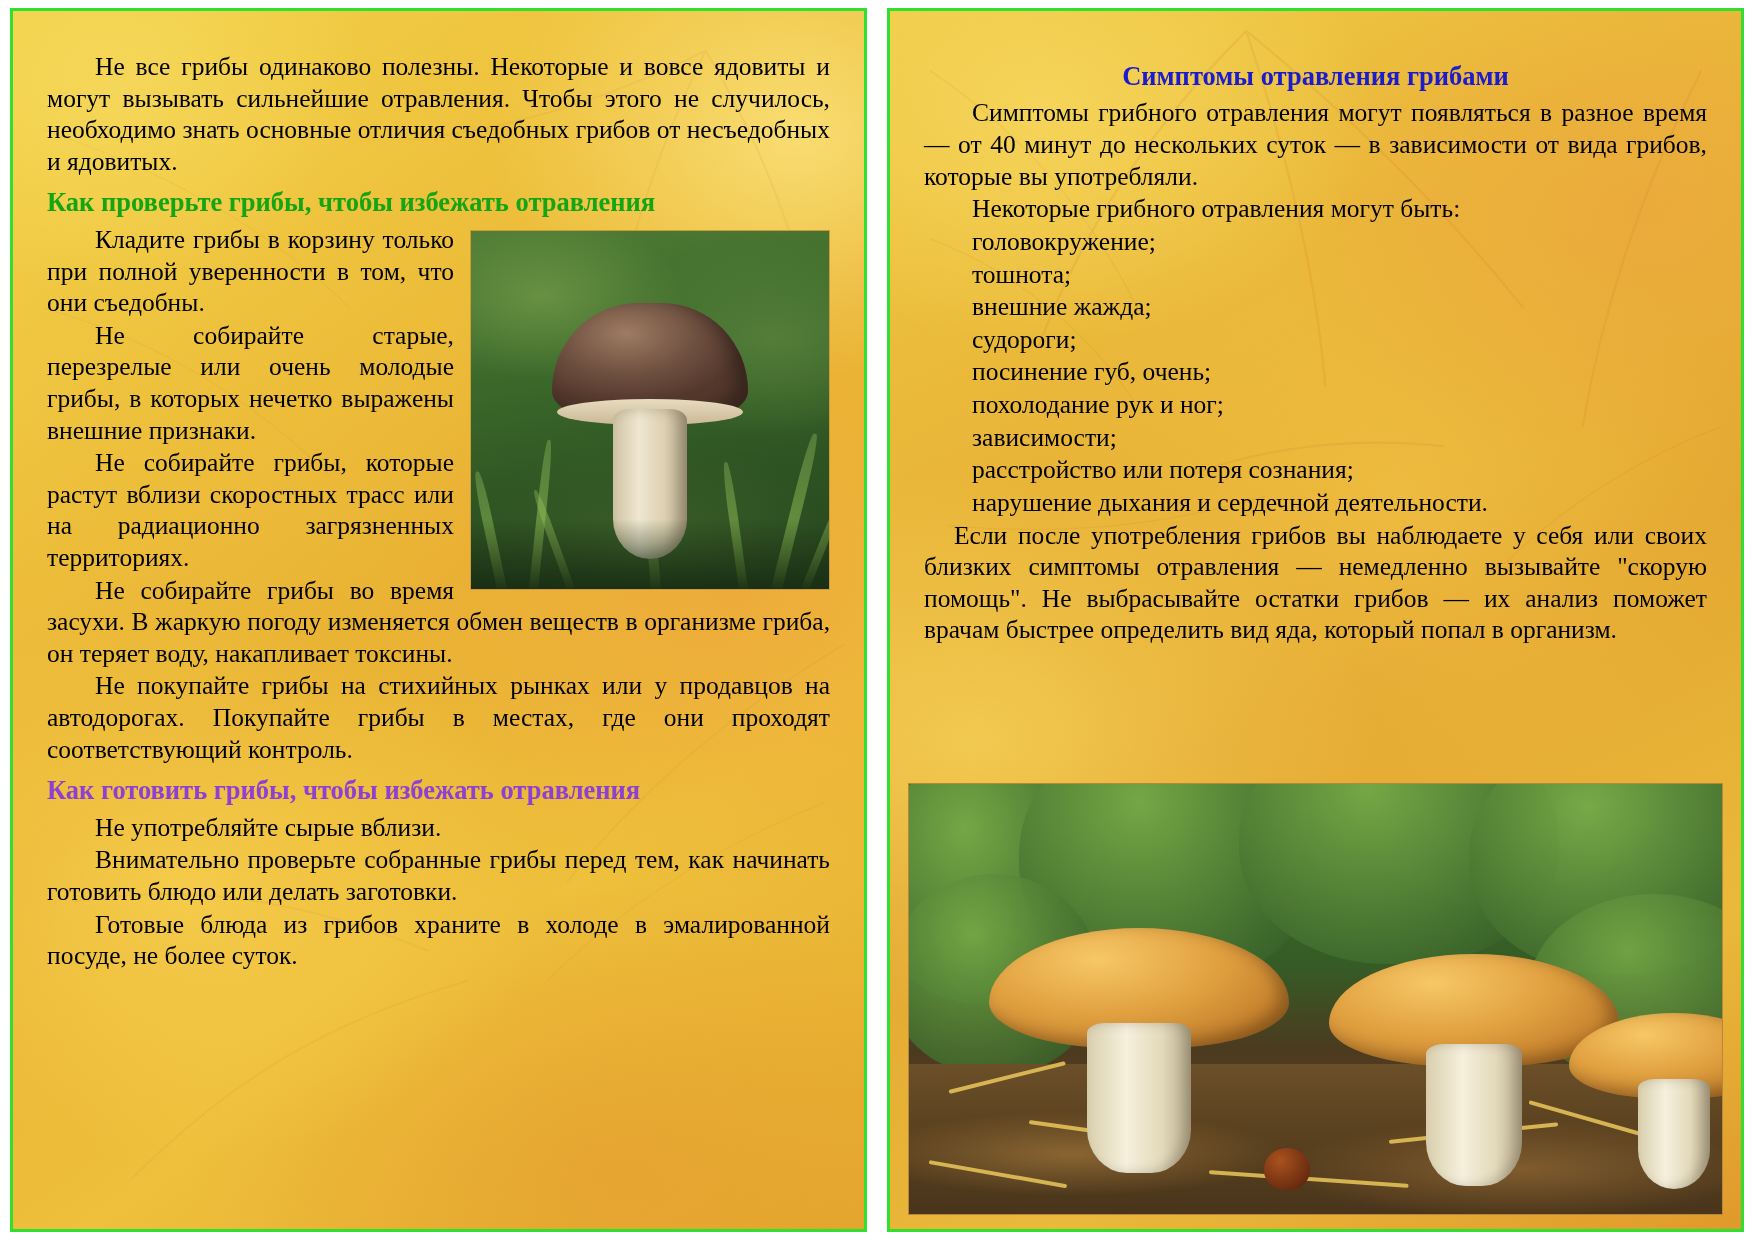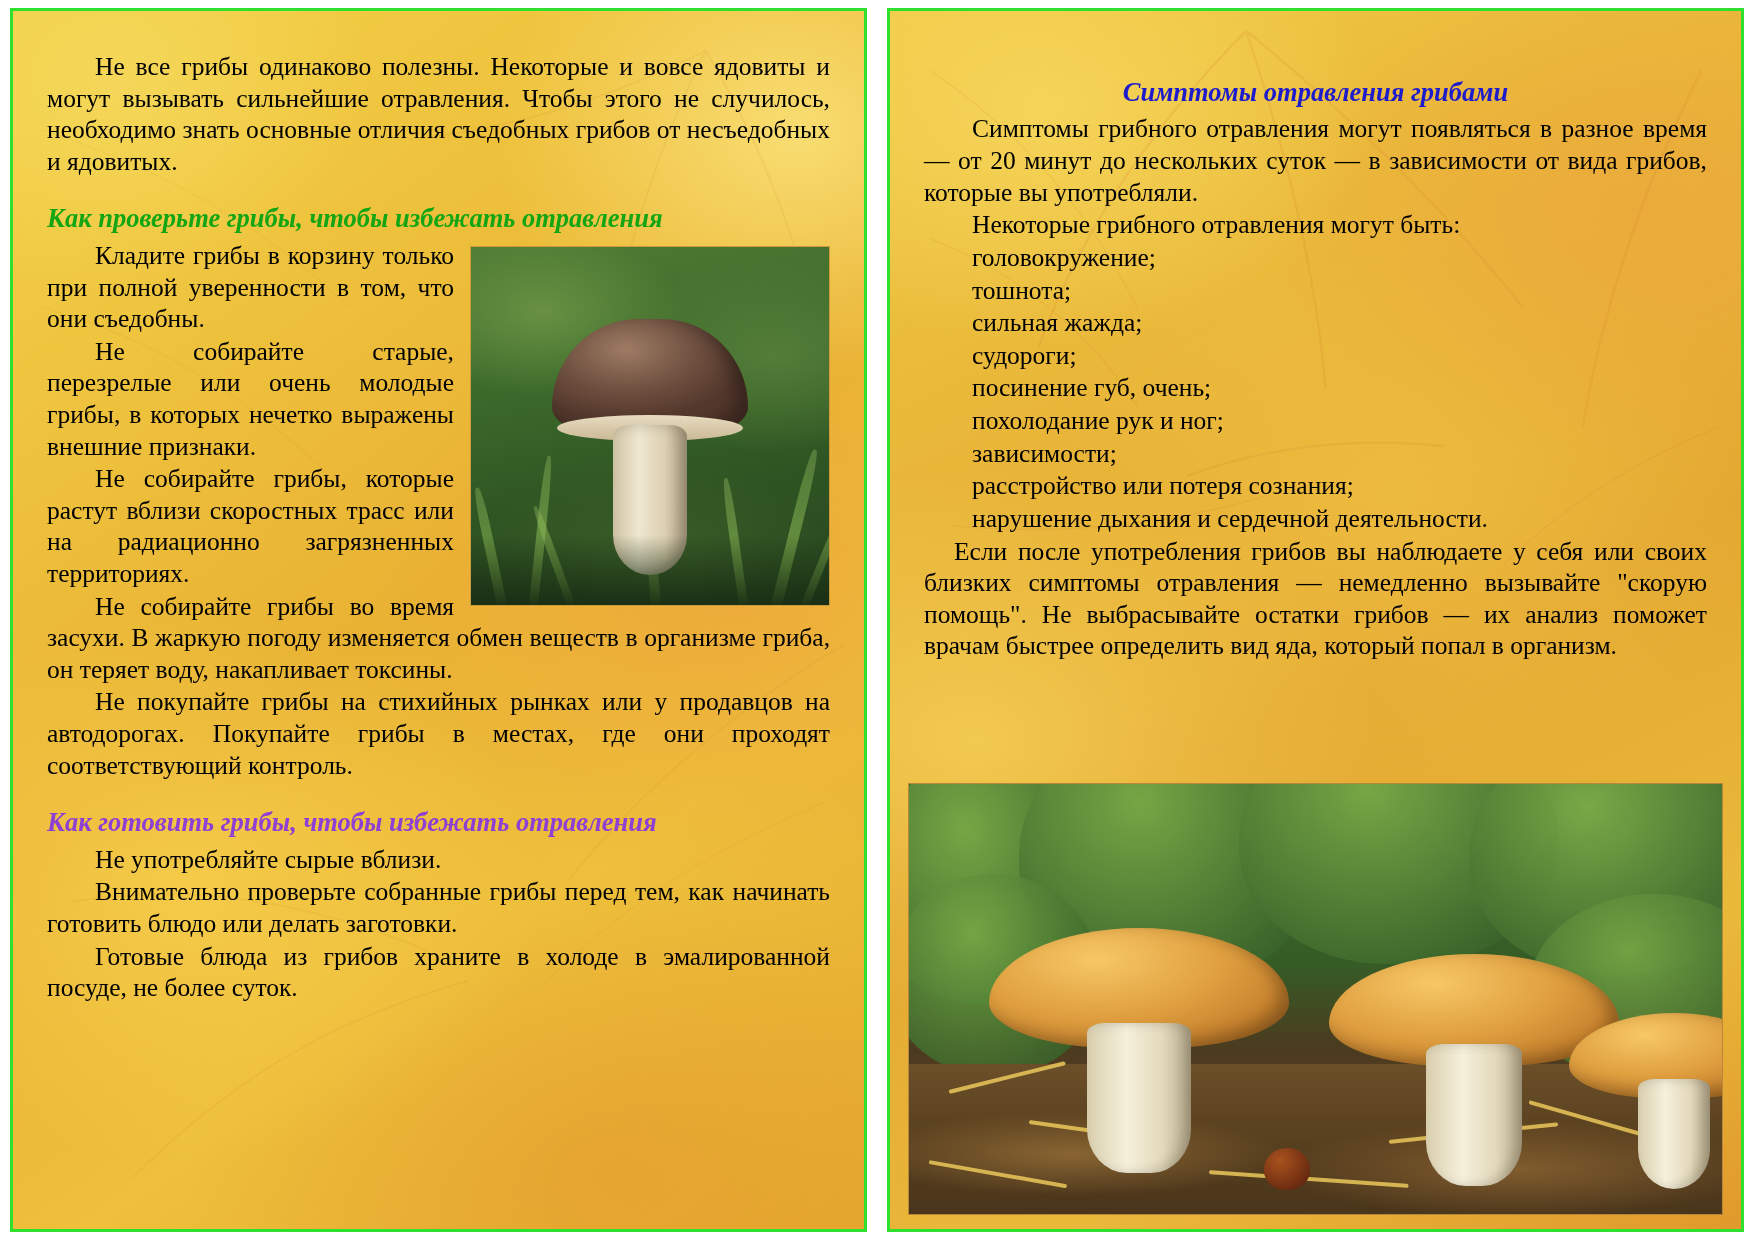--- a/index.html
+++ b/index.html
@@ -57,23 +57,22 @@
   }
   .content {
     position: relative;
     z-index: 3;
     padding: 40px 34px 10px 34px;
     box-sizing: border-box;
     height: 100%;
   }
   h2.heading {
     font-size: 26.5px;
-    font-style: italic;
     font-weight: bold;
-    margin: 26px 0 6px 0;
+    margin: 10px 0 6px 0;
     line-height: 1.15;
   }
   .heading-green { color: #13a513; }
   .heading-purple { color: #8e3fd4; }
   .heading-blue { color: #1c1ccc; text-align: center; }
   p.para {
     font-size: 25.5px;
     line-height: 1.24;
     margin: 0 0 1px 0;
     text-align: justify;
@@ -272,28 +271,28 @@
         <path d="M40,60 C130,120 200,200 250,300"></path>
         <path d="M40,230 C120,260 200,320 250,400"></path>
         <path d="M840,420 C760,450 680,500 620,560"></path>
         <path d="M60,520 C170,530 280,520 380,490"></path>
       </g>
     </svg>
 
     <div class="content">
       <h2 class="heading heading-blue">Симптомы отравления грибами</h2>
 
-      <p class="para">Симптомы грибного отравления могут появляться в разное время — от 20 минут до нескольких суток — в зависимости от вида грибов, которые вы употребляли.</p>
+      <p class="para">Симптомы грибного отравления могут появляться в разное время — от 40 минут до нескольких суток — в зависимости от вида грибов, которые вы употребляли.</p>
 
       <p class="para">Некоторые грибного отравления могут быть:</p>
 
       <div class="sym-list">
         <p>головокружение;</p>
         <p>тошнота;</p>
-        <p>сильная жажда;</p>
+        <p>внешние жажда;</p>
         <p>судороги;</p>
         <p>посинение губ, очень;</p>
         <p>похолодание рук и ног;</p>
         <p>зависимости;</p>
         <p>расстройство или потеря сознания;</p>
         <p>нарушение дыхания и сердечной деятельности.</p>
       </div>
 
       <p class="para" style="text-indent:30px;">Если после употребления грибов вы наблюдаете у себя или своих близких симптомы отравления — немедленно вызывайте "скорую помощь". Не выбрасывайте остатки грибов — их анализ поможет врачам быстрее определить вид яда, который попал в организм.</p>
     </div>

